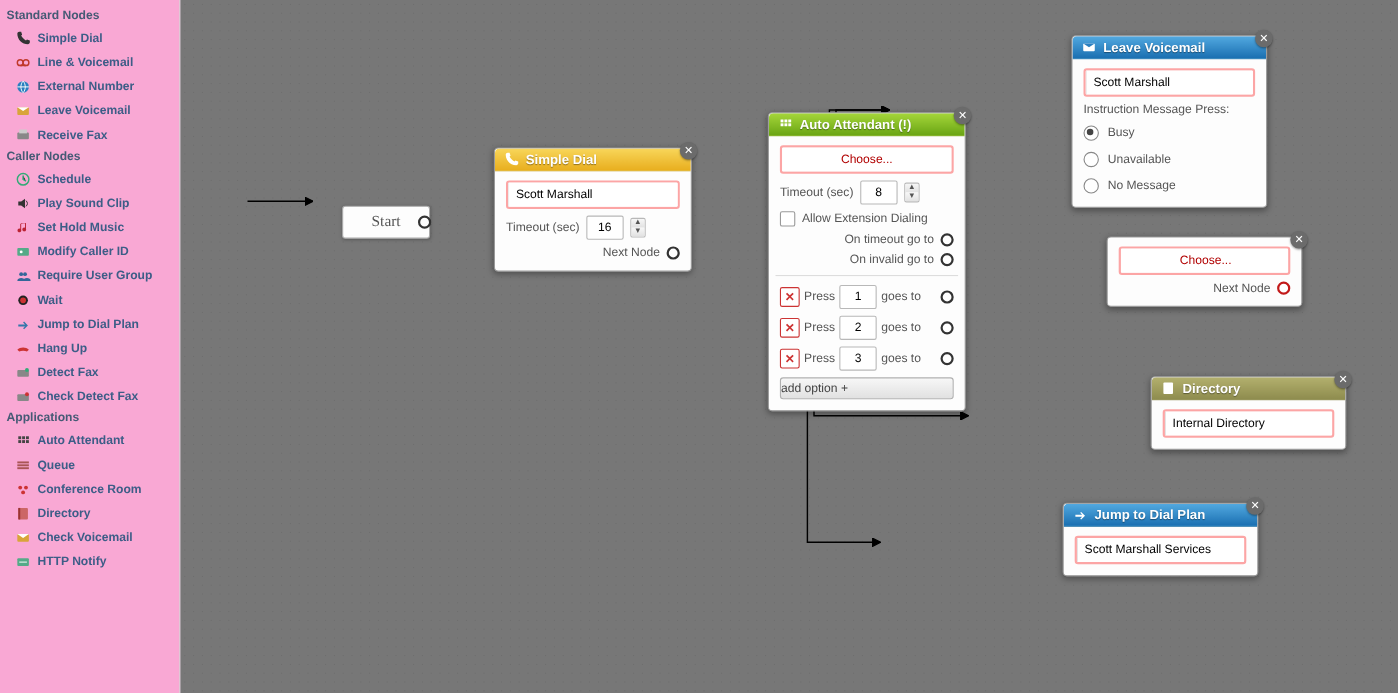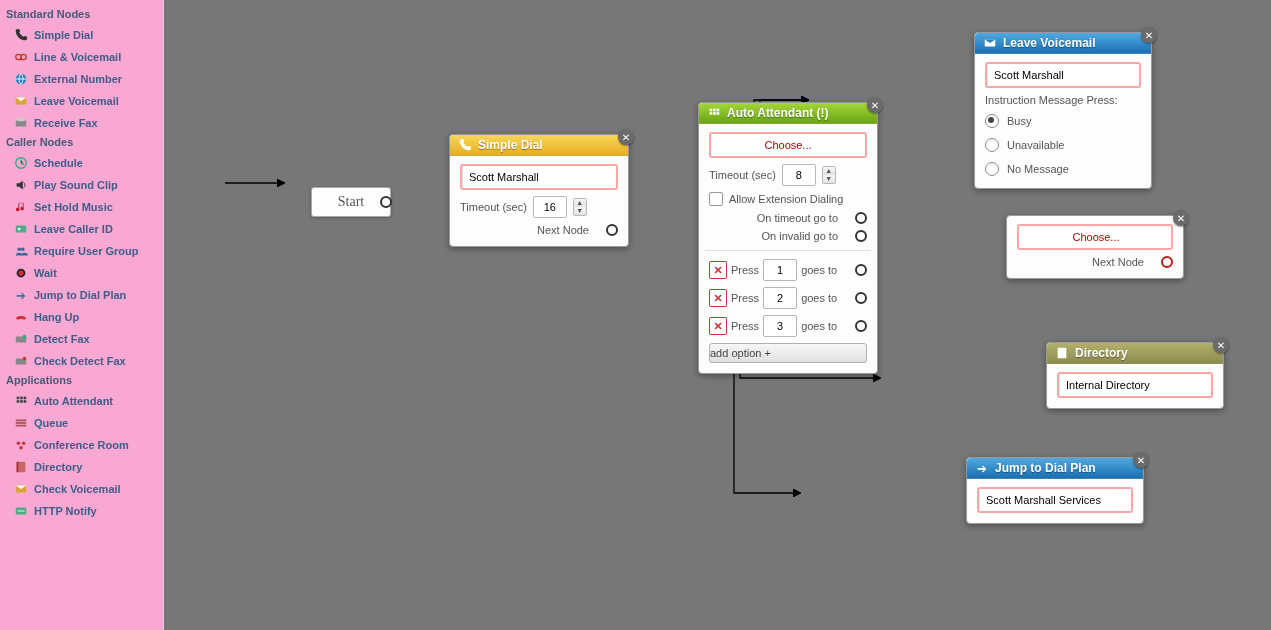--- a/index.html
+++ b/index.html
@@ -31,21 +31,21 @@
 .lookup .lk-icon{width:20px;height:100%;display:flex;align-items:center;justify-content:center;background:#fff;border-right:1px solid #e4e4e4;}
 .lookup input{flex:1;border:none;outline:none;font-size:11px;padding:0 6px;height:100%;}
 .lookup .lk-search{width:22px;height:100%;display:flex;align-items:center;justify-content:center;background:linear-gradient(#f7f7f7,#e1e1e1);border-left:1px solid #c4c4c4;cursor:pointer;}
 .lookup.choose input{color:#b10000;text-align:center;}
 
 .row{display:flex;align-items:center;gap:6px;font-size:11px;color:#555;}
 .row .lbl{}
 .num-input{width:28px;height:18px;border:1px solid #b8b8b8;border-radius:2px;text-align:center;font-size:11px;}
 .spinner{display:flex;flex-direction:column;border:1px solid #b8b8b8;border-radius:2px;overflow:hidden;}
 .spinner div{width:12px;height:8px;background:linear-gradient(#f7f7f7,#e1e1e1);font-size:7px;line-height:7px;text-align:center;color:#555;cursor:pointer;}
-.next-node{display:flex;justify-content:flex-end;align-items:center;gap:17px;font-size:11px;color:#555;}
+.next-node{display:flex;justify-content:flex-end;align-items:center;gap:6px;font-size:11px;color:#555;}
 
 .press-row{display:flex;align-items:center;gap:4px;font-size:11px;color:#555;}
 .press-row .del{width:16px;height:16px;border:1px solid #c33;border-radius:2px;background:#fff;color:#c33;display:flex;align-items:center;justify-content:center;cursor:pointer;font-weight:bold;font-size:11px;}
 .press-row input{width:28px;height:18px;border:1px solid #b8b8b8;border-radius:2px;text-align:center;font-size:11px;}
 .add-opt{height:18px;border:1px solid #b0b0b0;border-radius:3px;background:linear-gradient(#f7f7f7,#e1e1e1);text-align:left;line-height:18px;font-size:11px;color:#444;cursor:pointer;}
 .chk{width:12px;height:12px;border:1px solid #999;border-radius:2px;background:#fff;}
 
 .radio-row{display:flex;align-items:center;gap:8px;font-size:11px;color:#555;padding:2px 0;}
 .radio{width:12px;height:12px;border:1px solid #888;border-radius:50%;background:#fff;position:relative;}
 .radio.checked::after{content:"";position:absolute;left:2px;top:2px;width:6px;height:6px;border-radius:50%;background:#444;}
@@ -138,21 +138,21 @@
       </span>
     <span>Set Hold Music</span>
   </div>
   <div class="sb-item">
     <span class="sb-icon">
         <svg viewBox="0 0 16 16">
           <rect x="2" y="4" width="12" height="8" rx="1" fill="#5a8"></rect>
           <circle cx="6" cy="8" r="1.5" fill="#fff"></circle>
         </svg>
       </span>
-    <span>Leave Caller ID</span>
+    <span>Modify Caller ID</span>
   </div>
   <div class="sb-item">
     <span class="sb-icon">
         <svg viewBox="0 0 16 16">
           <circle cx="6" cy="6" r="2" fill="#369"></circle>
           <circle cx="10" cy="6" r="2" fill="#369"></circle>
           <path fill="#369" d="M2 13c0-2 2-3 4-3s4 1 4 3zM8 13c0-2 2-3 4-3s4 1 4 3z"></path>
         </svg>
       </span>
     <span>Require User Group</span>

